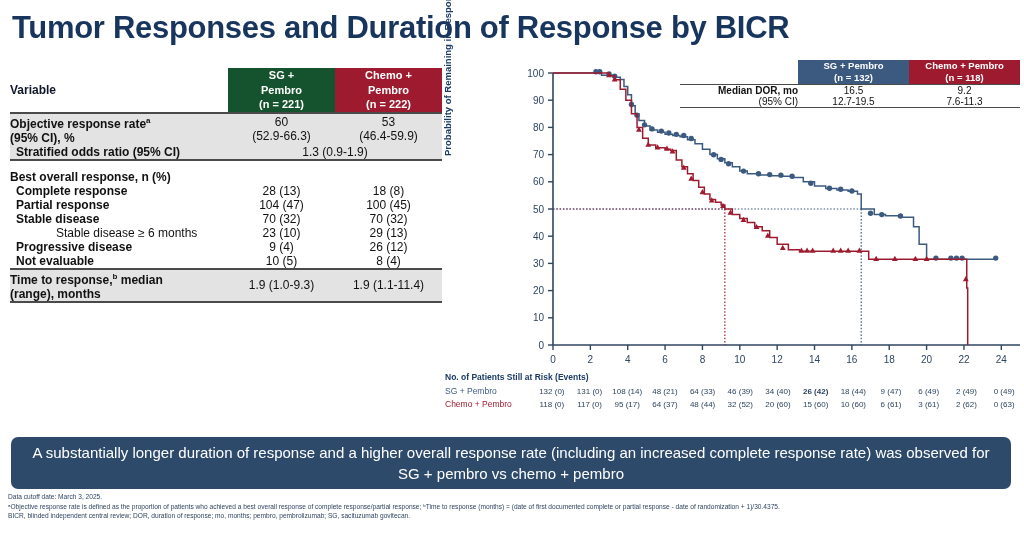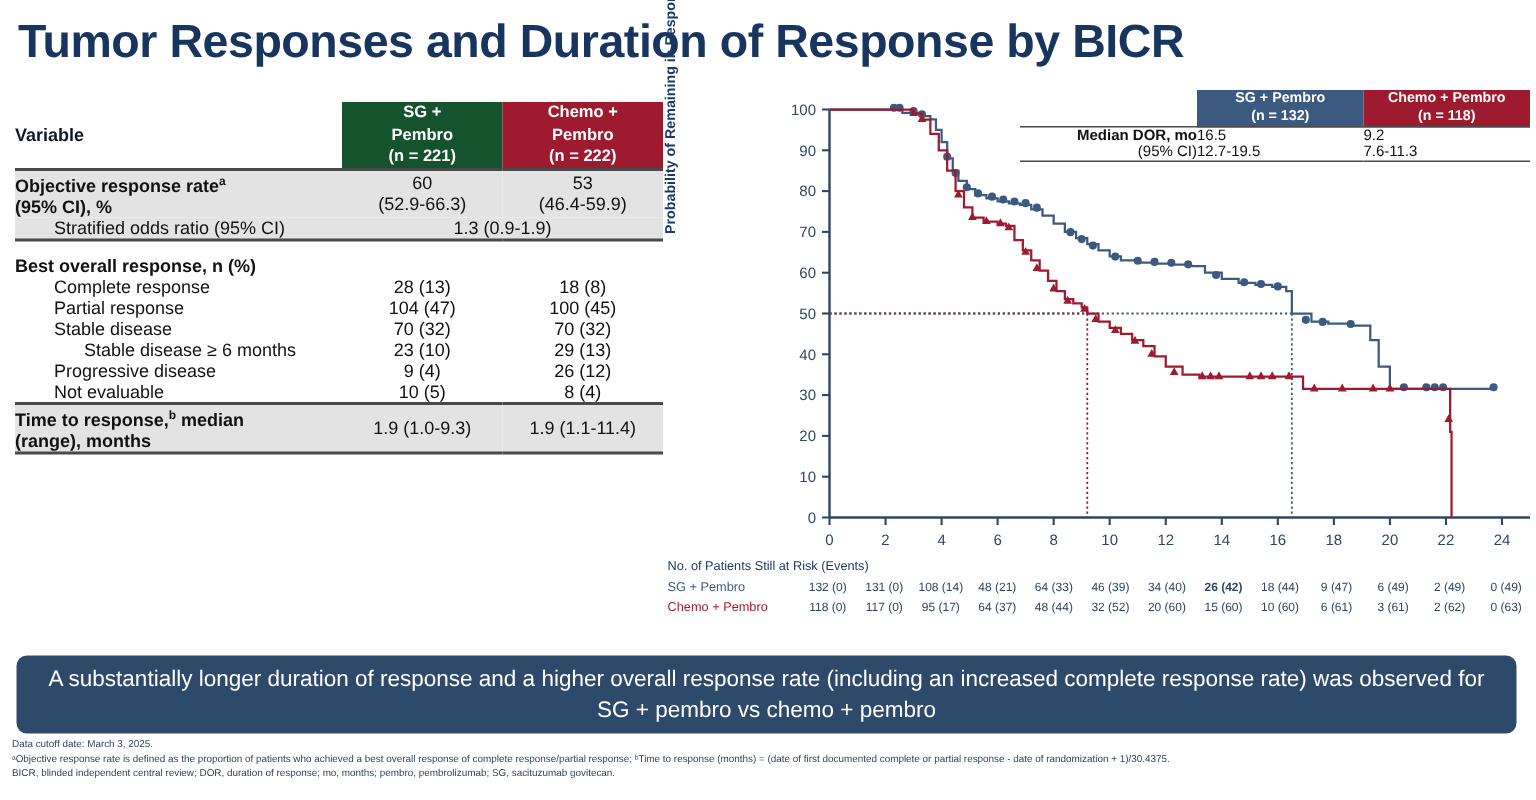--- a/index.html
+++ b/index.html
@@ -32,21 +32,21 @@
     color:#ffffff;font-weight:bold;font-size:11px;text-align:center;
     line-height:14.5px;padding:7px 2px;
   }
   .hdr-blue{background:#14532d;}
   .hdr-red{background:#9e1b2f;}
   .rule-top{border-top:2px solid #4a4a4a;}
   .rule-bot{border-bottom:2px solid #4a4a4a;}
   .band{background:#e3e3e3;}
   .r-lab{padding:5px 4px 5px 6px;font-size:12px;color:#111;line-height:14px;}
   .r-lab.b{font-weight:bold;}
-  .r-lab.ind1{padding-left:26px;}
+  .r-lab.ind1{padding-left:6px;font-weight:bold;}
   .r-lab.ind2{padding-left:46px;}
   .r-val{text-align:center;font-size:12px;color:#111;line-height:14px;padding:5px 2px;}
   sup{font-size:8px;vertical-align:super;}
   
   .banner{
     position:absolute;left:11px;top:437px;width:1000px;height:52px;
     background:#2e4a6b;border-radius:7px;color:#ffffff;
     display:flex;align-items:center;justify-content:center;text-align:center;
     font-size:15px;line-height:21px;padding:0 14px;box-sizing:border-box;
   }
@@ -68,29 +68,29 @@
   .dor-lab{
     text-align:right;padding-right:9px;font-size:10px;white-space:nowrap;
   }
   .dor-lab.bold{font-weight:bold;}
   .dor-h-blue,.dor-h-red{
     color:#fff;font-weight:bold;font-size:9.5px;text-align:center;
     line-height:12px;padding:3px 2px;
   }
   .dor-h-blue{background:#3c5a80;}
   .dor-h-red{background:#9e1b2f;}
-  .dor-val{text-align:left;font-size:10px;padding:3px 2px;}
+  .dor-val{text-align:center;font-size:10px;padding:3px 2px;}
   .dtop{border-top:1.6px solid #4a4a4a;}
   .dbot{border-bottom:1.6px solid #4a4a4a;}
   
   .risk{
     position:absolute;left:1px;top:312px;width:578px;
     font-size:8px;color:#2f4560;
   }
-  .risk-title{font-weight:normal;font-size:8.5px;color:#1b3a66;margin-bottom:3px;}
+  .risk-title{font-weight:bold;font-size:8.5px;color:#1b3a66;margin-bottom:3px;}
   .risk table{border-collapse:collapse;width:100%;table-layout:fixed;}
   .risk td{padding:1px 0;white-space:nowrap;font-size:8px;line-height:11px;}
   .risk .rlab{width:88px;font-size:8.5px;}
   .risk .rblue{color:#3c5a80;}
   .risk .rred{color:#9e1b2f;}
   .risk .rcell{text-align:center;}
   .ylabel{
     position:absolute;left:-2px;top:96px;
     transform:rotate(-90deg);transform-origin:left top;
     font-size:9.5px;font-weight:bold;color:#1b3a66;white-space:nowrap;

